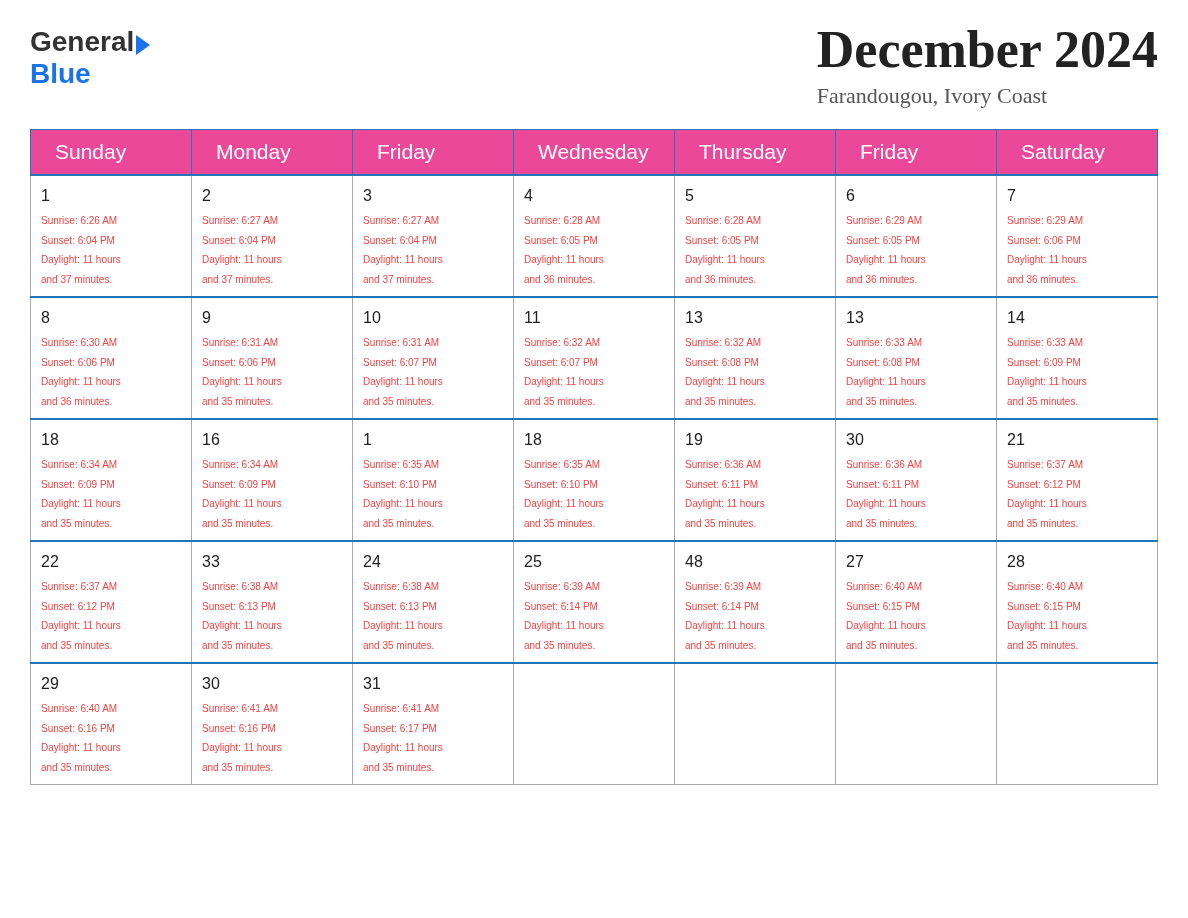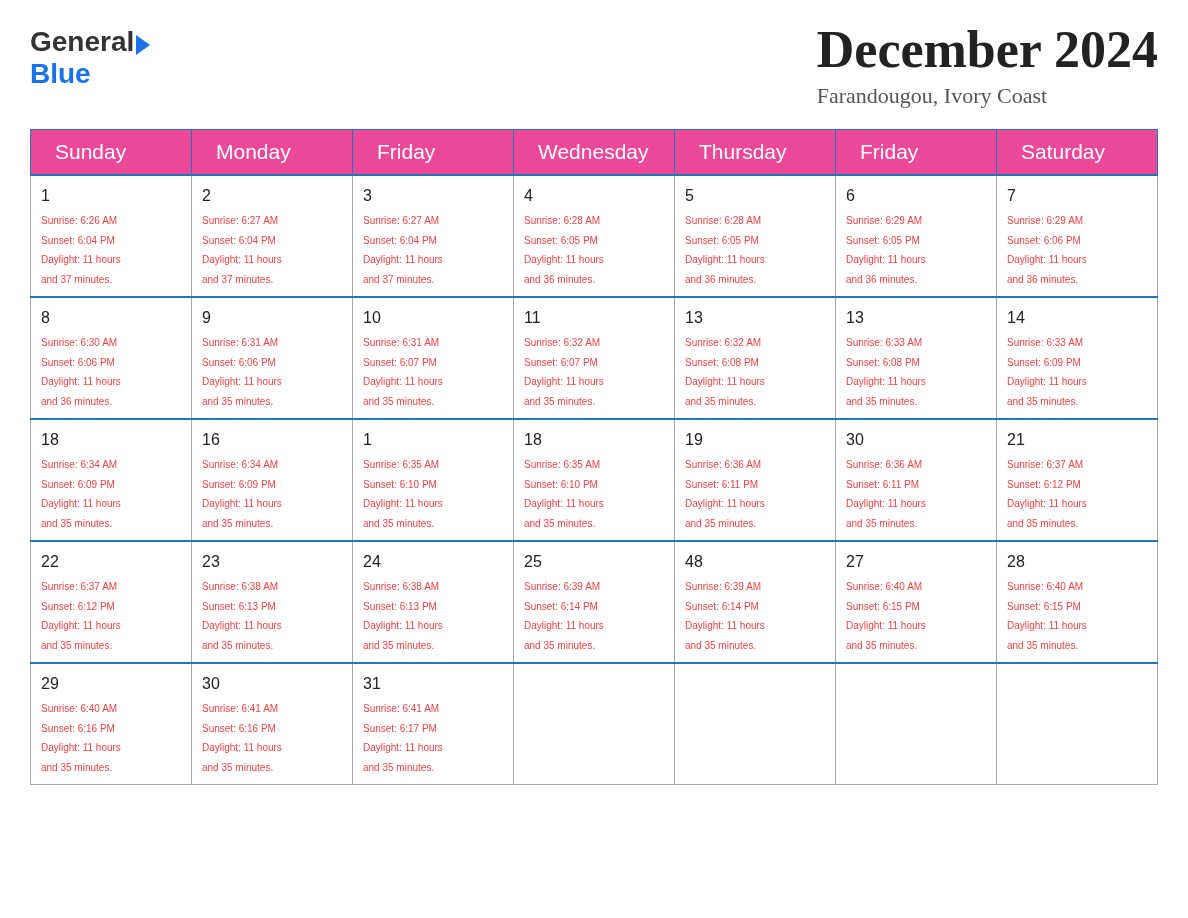--- a/index.html
+++ b/index.html
@@ -225,21 +225,21 @@
         <span class="day-number">21</span>
         <span class="day-info">Sunrise: 6:37 AM<br>Sunset: 6:12 PM<br>Daylight: 11 hours<br>and 35 minutes.</span>
       </td>
       </tr>
       <tr>
         <td class="row-divider">
         <span class="day-number">22</span>
         <span class="day-info">Sunrise: 6:37 AM<br>Sunset: 6:12 PM<br>Daylight: 11 hours<br>and 35 minutes.</span>
       </td>
         <td class="row-divider">
-        <span class="day-number">23</span>
+        <span class="day-number">33</span>
         <span class="day-info">Sunrise: 6:38 AM<br>Sunset: 6:13 PM<br>Daylight: 11 hours<br>and 35 minutes.</span>
       </td>
         <td class="row-divider">
         <span class="day-number">24</span>
         <span class="day-info">Sunrise: 6:38 AM<br>Sunset: 6:13 PM<br>Daylight: 11 hours<br>and 35 minutes.</span>
       </td>
         <td class="row-divider">
         <span class="day-number">25</span>
         <span class="day-info">Sunrise: 6:39 AM<br>Sunset: 6:14 PM<br>Daylight: 11 hours<br>and 35 minutes.</span>
       </td>

